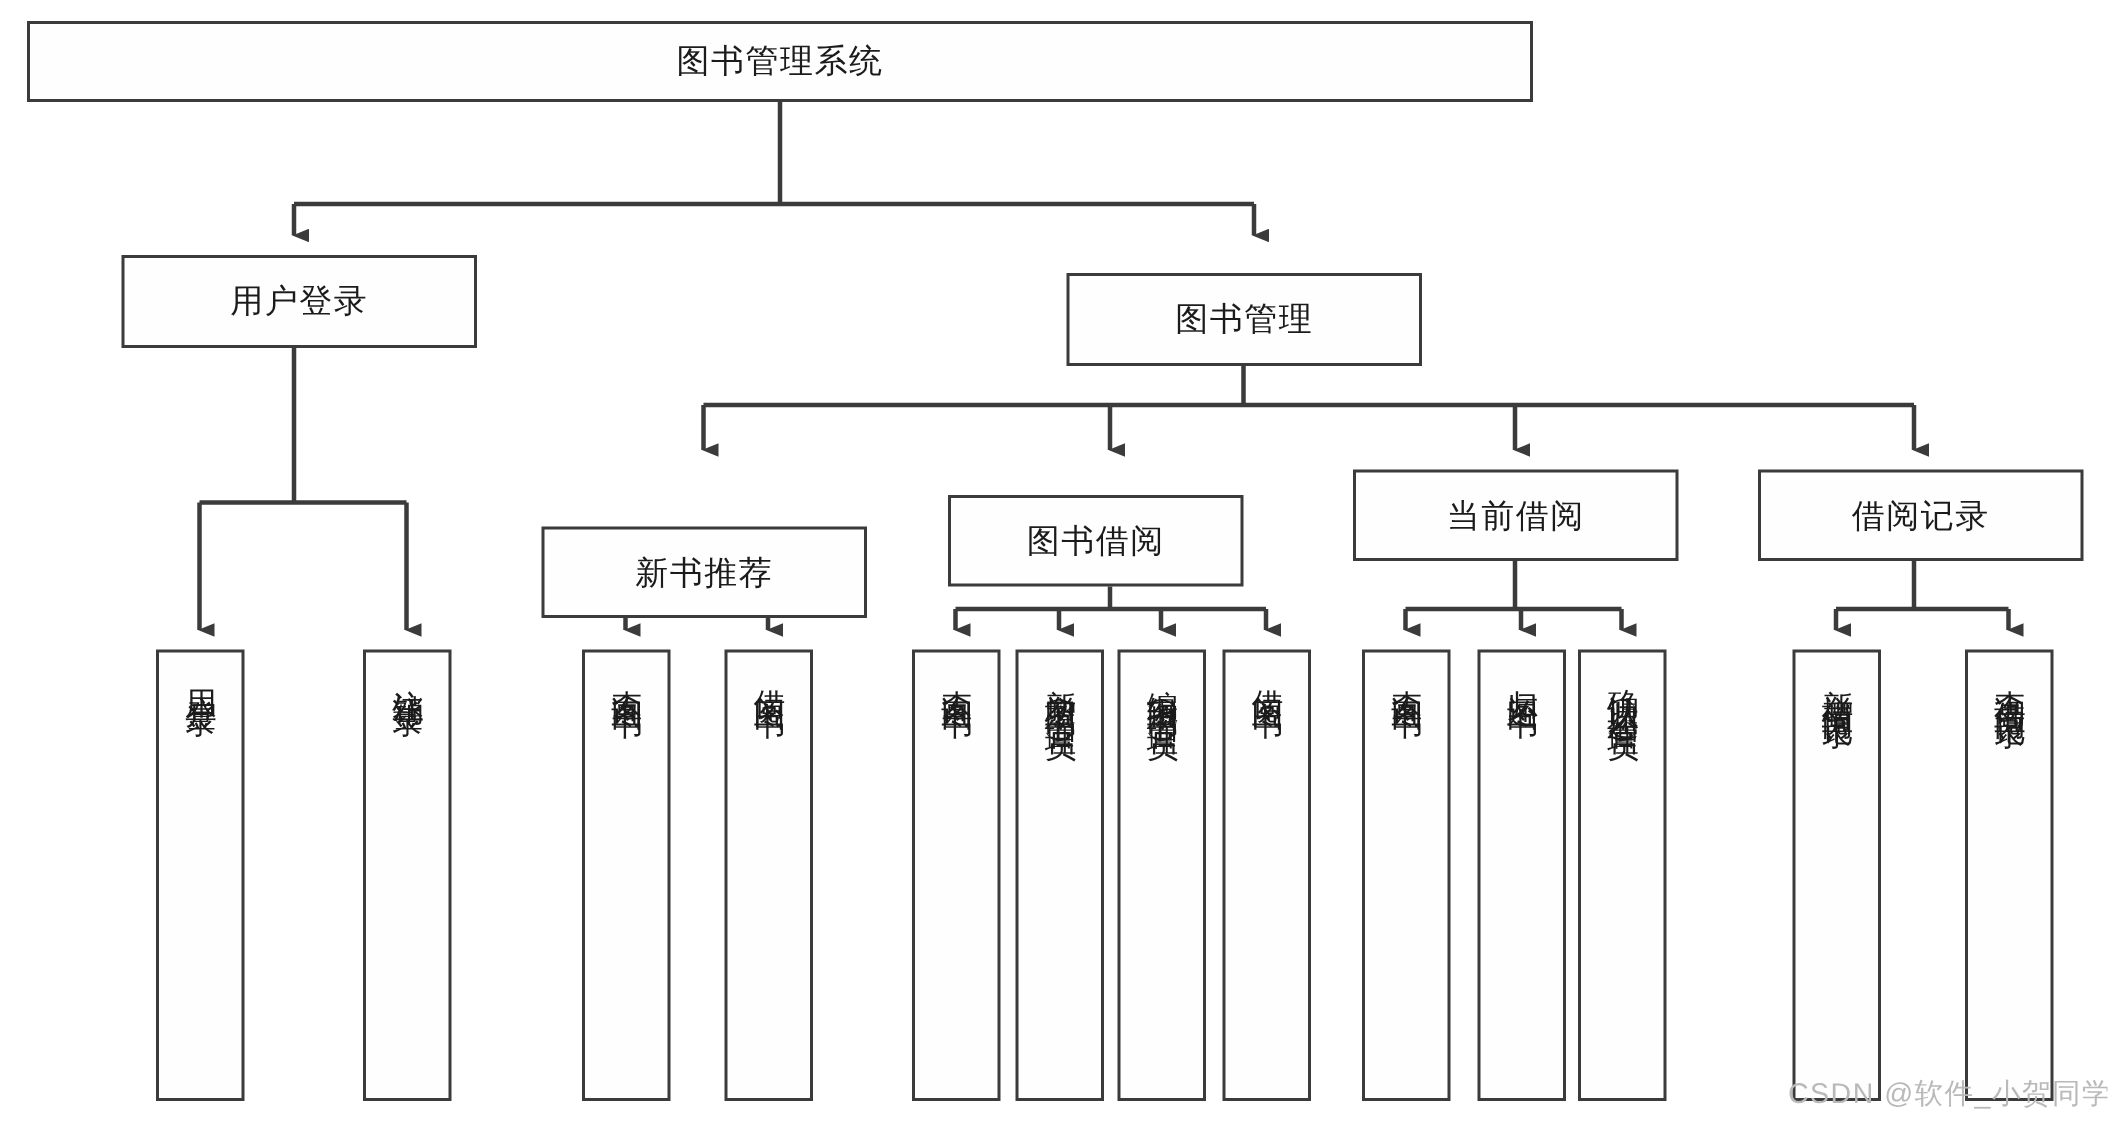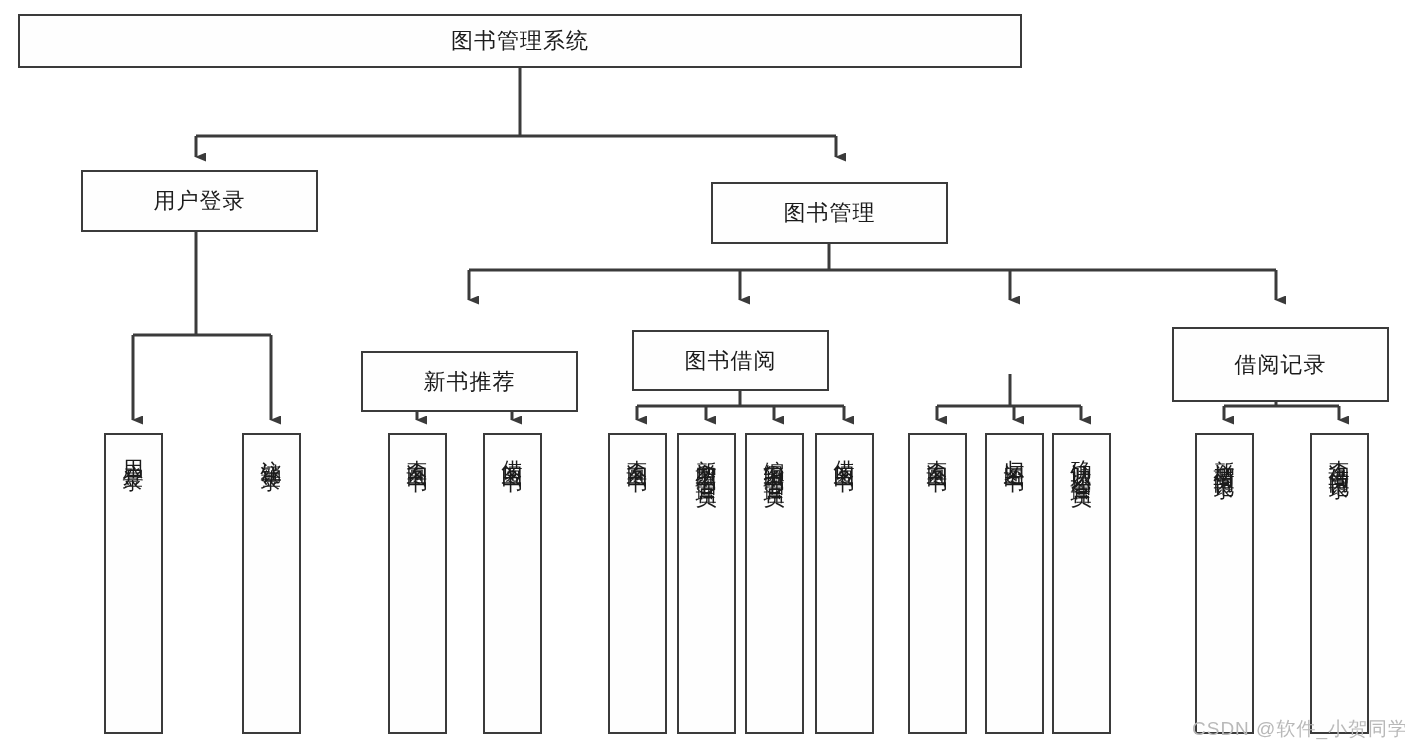--- a/index.html
+++ b/index.html
@@ -114,21 +114,24 @@
   <div class="node h" style="left:711px;top:170px;width:237px;height:62px;margin-top:12px;">
     <span>图书管理</span>
   </div>
 
   <div class="node h" style="left:361px;top:313px;width:217px;height:61px;margin-top:38px;">
     <span>新书推荐</span>
   </div>
   <div class="node h" style="left:632px;top:313px;width:197px;height:61px;margin-top:17px;">
     <span>图书借阅</span>
   </div>
-  <div class="node h" style="left:1172px;top:327px;width:217px;height:75px;">
+  <div class="node h" style="left:902px;top:313px;width:217px;height:61px;">
+    <span>当前借阅</span>
+  </div>
+  <div class="node h" style="left:1172px;top:313px;width:217px;height:61px;">
     <span>借阅记录</span>
   </div>
 
   <div class="node v" style="left:104px;top:433px;width:59px;height:301px;">
     <span class="vtext">用户登录</span>
   </div>
   <div class="node v" style="left:242px;top:433px;width:59px;height:301px;">
     <span class="vtext">注销登录</span>
   </div>
 

